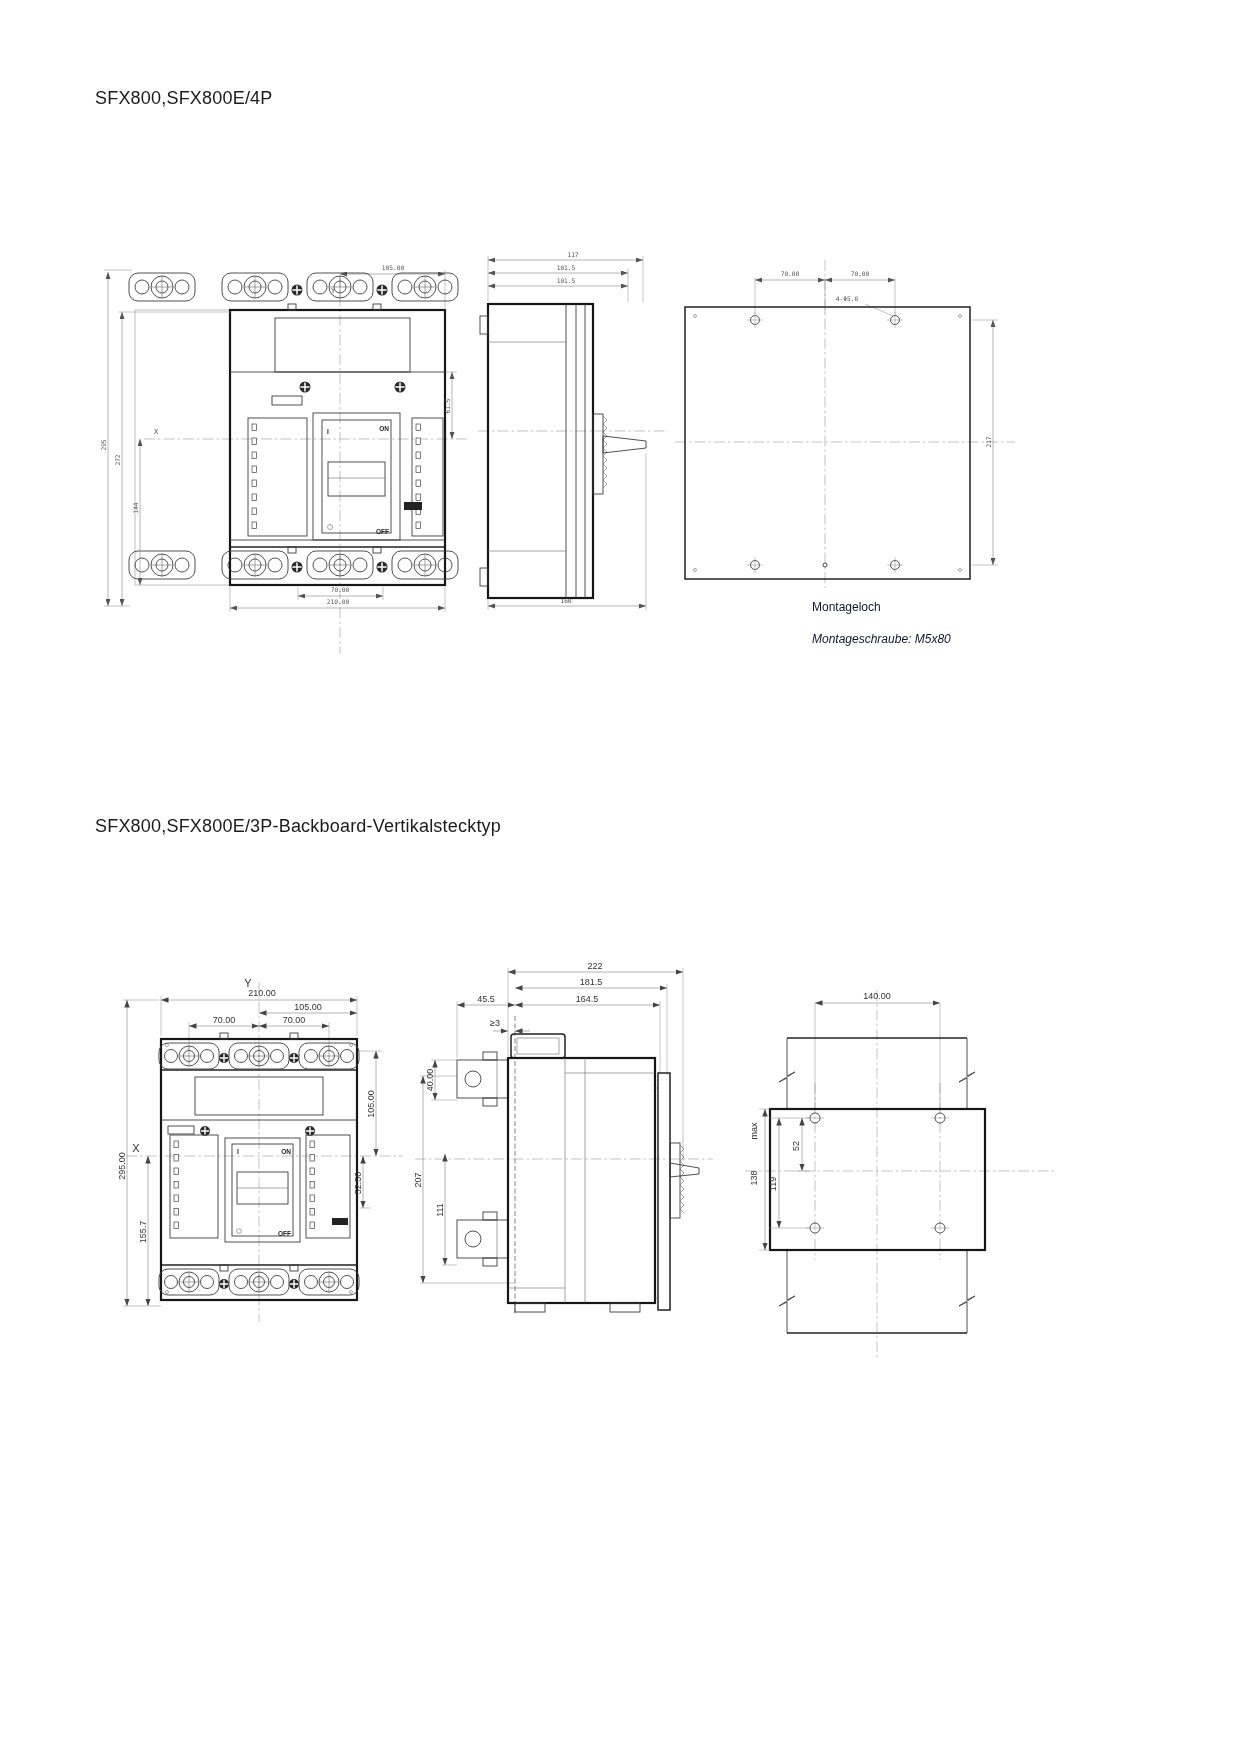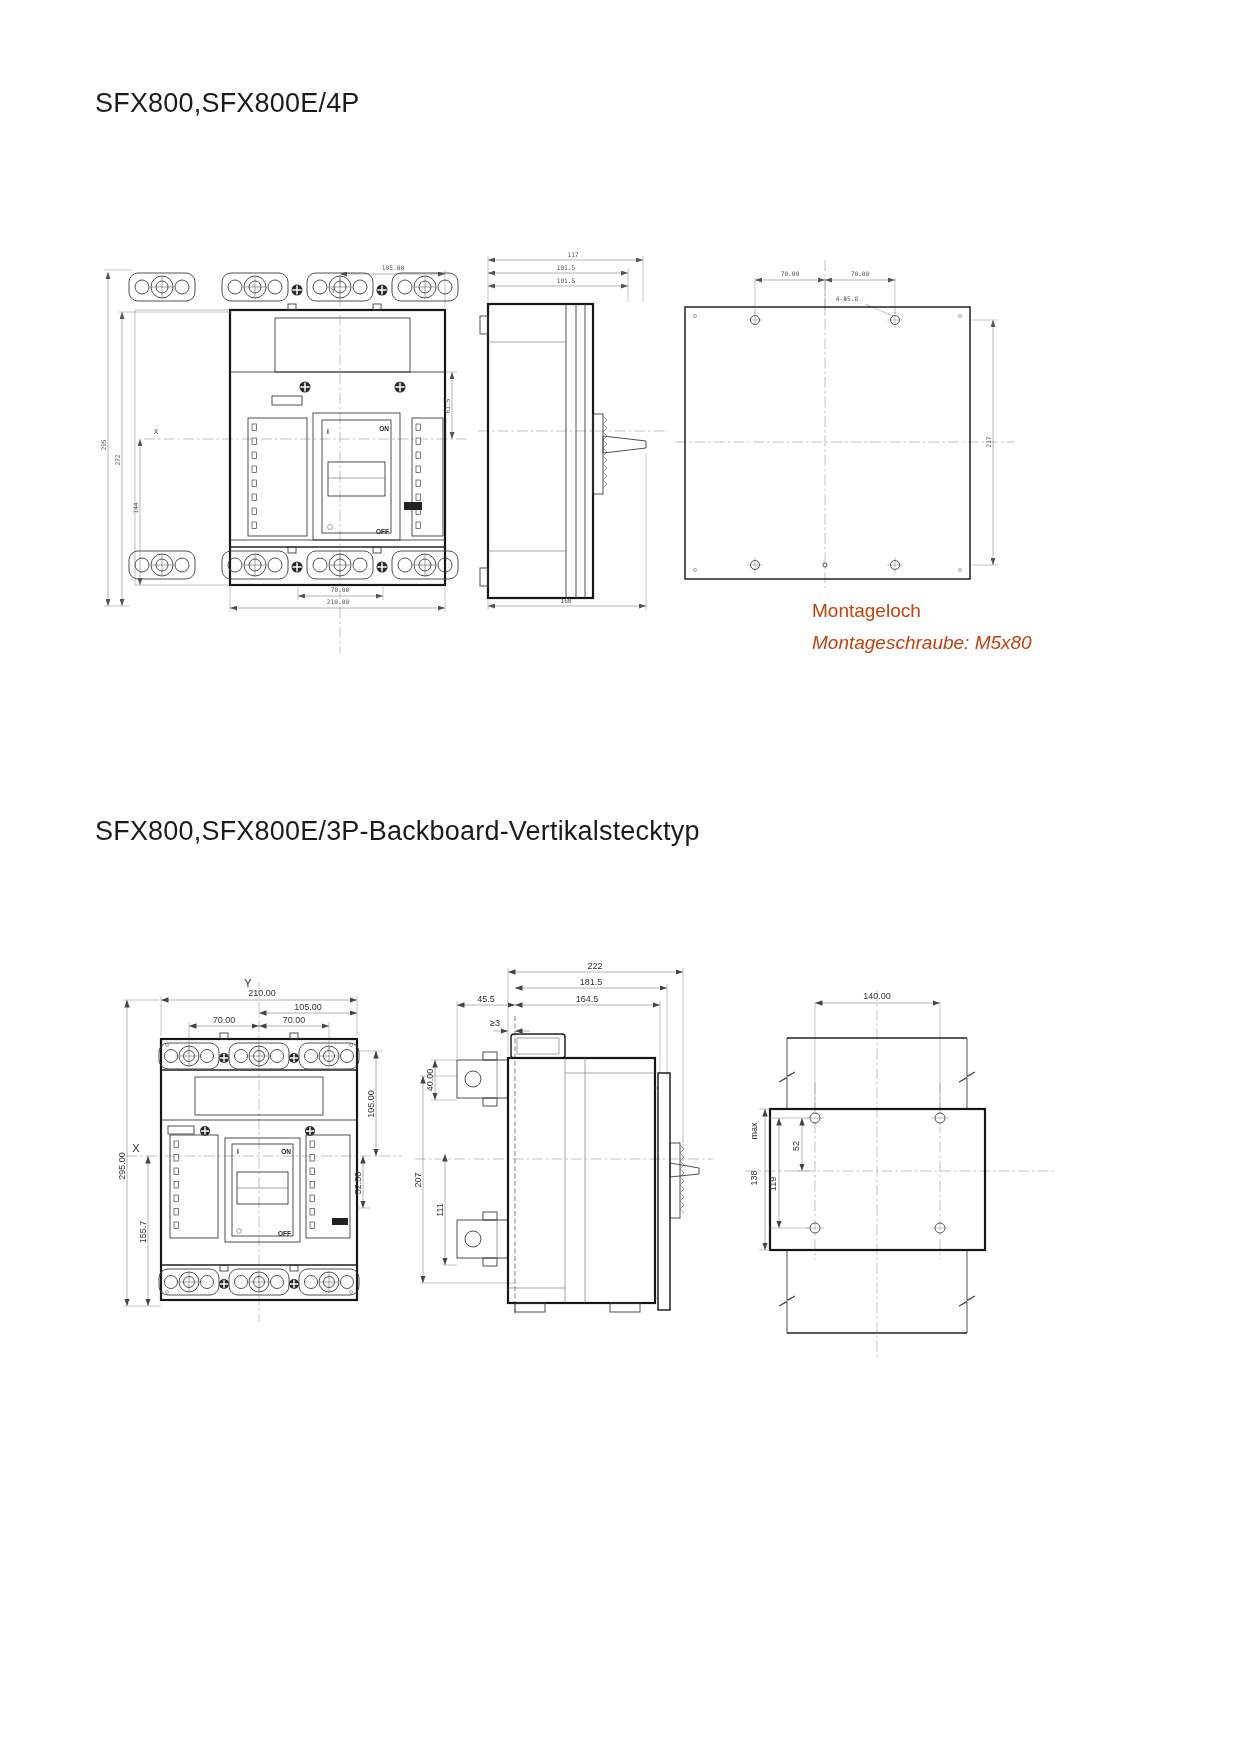--- a/index.html
+++ b/index.html
@@ -1,19 +1,19 @@
 <!DOCTYPE html>
 <html><head>
 <meta charset="utf-8">
 <style>
   html,body{margin:0;padding:0;background:#fff;}
   .page{position:relative;width:1240px;height:1754px;background:#fff;overflow:hidden;
         font-family:"Liberation Sans",sans-serif;}
-  .title{position:absolute;font-size:27px;color:#1b1b1b;letter-spacing:.2px;white-space:nowrap;}
-  .note{position:absolute;font-size:19px;color:#c2410c;white-space:nowrap;}
+  .title{position:absolute;font-size:18px;color:#1b1b1b;letter-spacing:.2px;white-space:nowrap;}
+  .note{position:absolute;font-size:12px;color:#0f172a;white-space:nowrap;}
   svg{position:absolute;overflow:visible;}
   .ln{fill:none;stroke:#3d3d3d;stroke-width:.9;}
   .lnl{fill:none;stroke:#6a6a6a;stroke-width:.6;}
   .med{fill:none;stroke:#222;stroke-width:1.5;}
   .bold{fill:none;stroke:#161616;stroke-width:2.2;}
   .dimln{stroke:#777;stroke-width:.55;fill:none;}
   .ext{stroke:#888;stroke-width:.5;fill:none;}
   .cl{stroke:#9a9a9a;stroke-width:.6;fill:none;stroke-dasharray:11 3 2.5 3;}
   .mp{stroke:#666;stroke-width:.8;fill:none;stroke-dasharray:5 2.5;}
   .ghost{stroke:#c0c0c0;}

